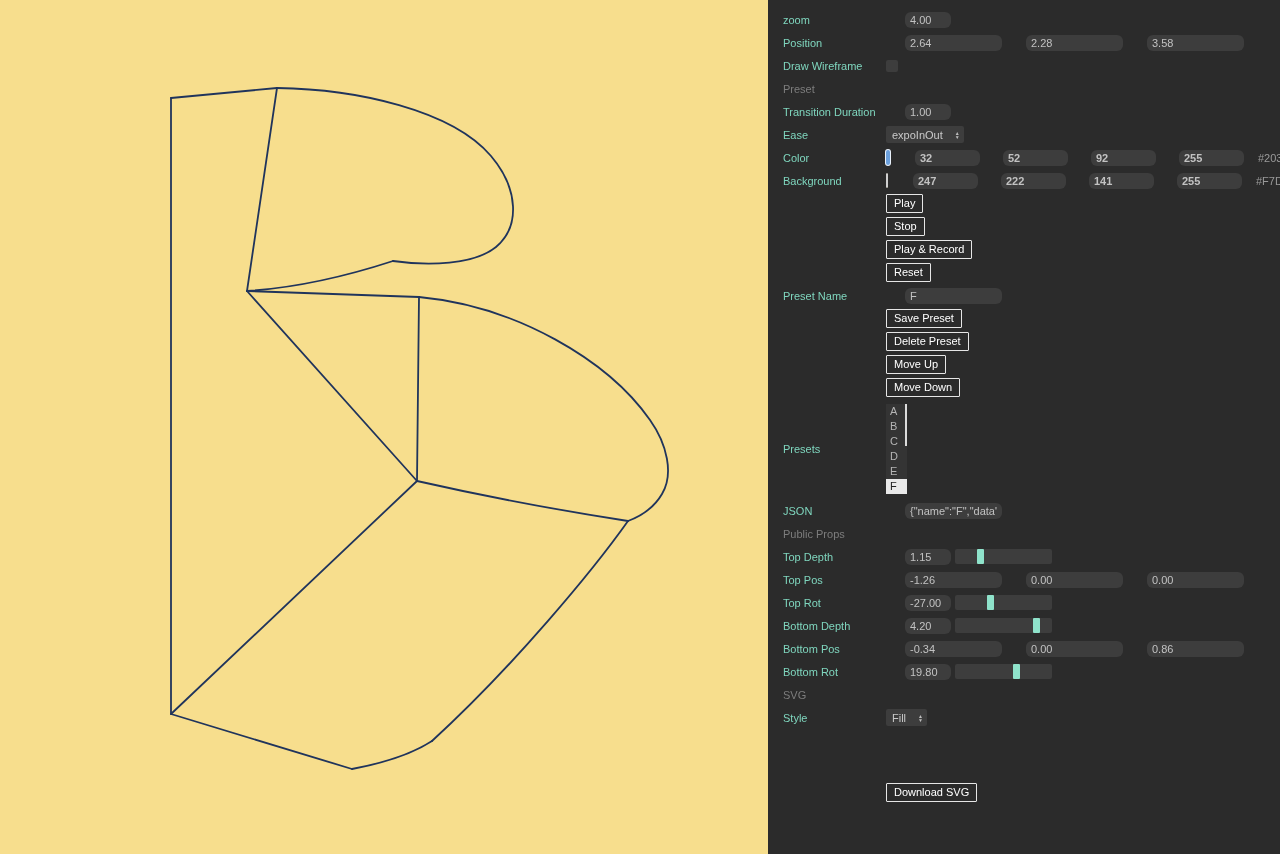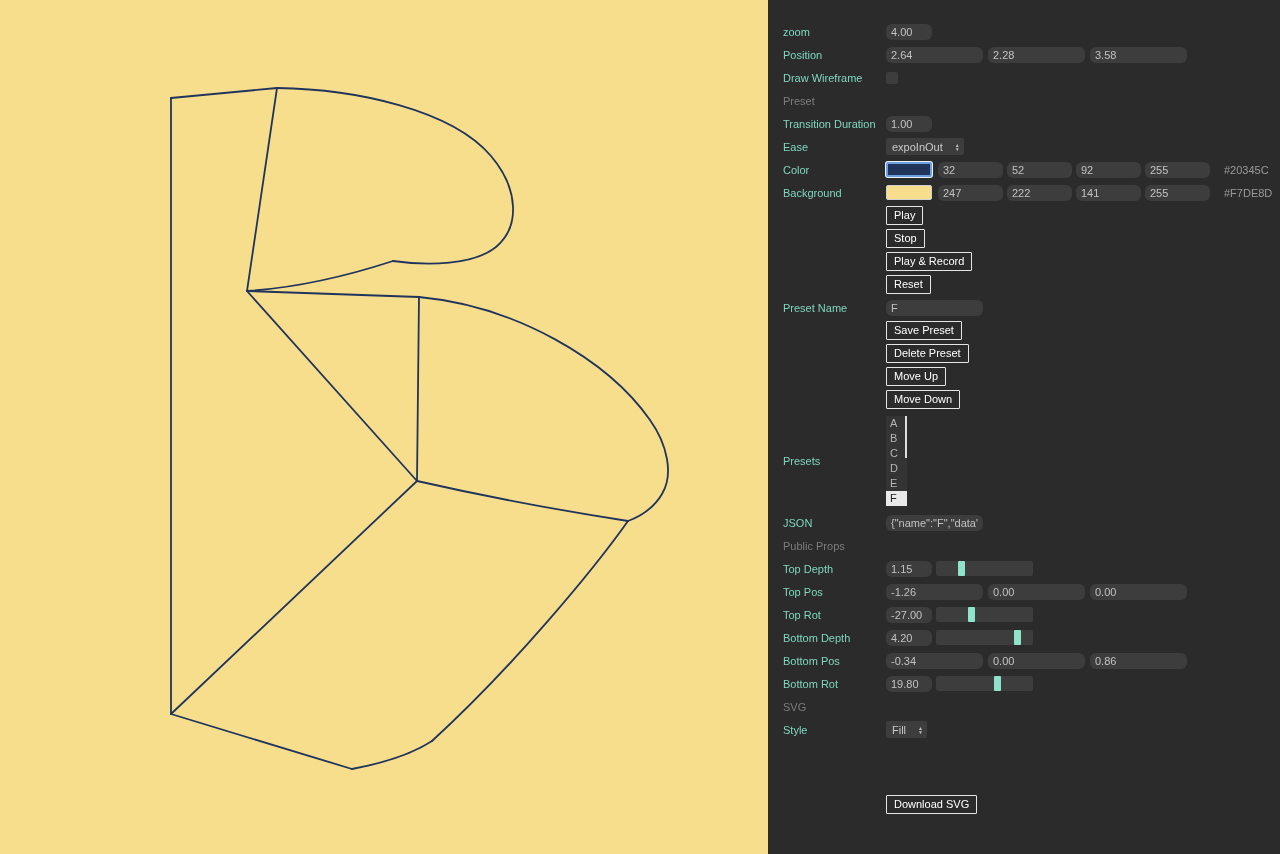--- a/index.html
+++ b/index.html
@@ -2,33 +2,33 @@
 <html><head>
 <meta charset="utf-8">
 <style>
   * { margin:0; padding:0; box-sizing:border-box; }
   html,body { width:1280px; height:854px; overflow:hidden; }
   body { font-family:"Liberation Sans", sans-serif; display:flex; background:#2b2b2b; }
 
   .canvas { position:relative; width:768px; height:854px; flex:0 0 768px; }
   .canvas svg { display:block; }
 
-  .panel { width:512px; height:854px; padding-top:20px; overflow:hidden; background:#2b2b2b; }
+  .panel { width:512px; height:854px; padding-top:8px; overflow:hidden; background:#2b2b2b; }
   .row { display:flex; align-items:center; height:23px; padding-left:15px; }
   .row.presets-row { height:100px; }
   .download-row { margin-top:52px; }
 
   .lbl { width:103px; flex:0 0 103px; font-size:11px; color:#7FD6BE; }
   .lbl.section { color:#7d7d7d; }
 
   .field { height:16px; background:#3d3d3d; border:none; border-radius:6px;
-           color:#c2c2c2; font-size:11px; font-family:inherit; padding:0 5px; outline:none; }
+           color:#c2c2c2; font-size:11px; font-family:inherit; padding:0 5px; outline:none;margin-left:19px; }
   .w-s { width:46px; }
   .w-m { width:97px; margin-right:5px; }
-  .w-rgba { width:65px; margin-right:4px; }
+  .w-rgba { width:65px; margin-right:4px;font-weight:bold; }
 
   .btn { background:transparent; border:1px solid #e6e6e6; border-radius:1px; color:#ffffff;
          font-size:11px; font-family:inherit; padding:2px 7px; height:19px; line-height:13px; cursor:pointer; }
 
   .swatch { width:46px; height:15px; border-radius:2px; margin-right:6px; }
   .swatch.focused { border:2px solid #6ba0dd; box-shadow:0 0 0 1px #e9f1fb; }
   .swatch.plain { border:1px solid #d0d0d0; }
   .hex { font-size:11px; color:#9a9a9a; margin-left:10px; }
 
   .select { display:inline-flex; align-items:center; gap:12px; height:17px; background:#3d3d3d;

